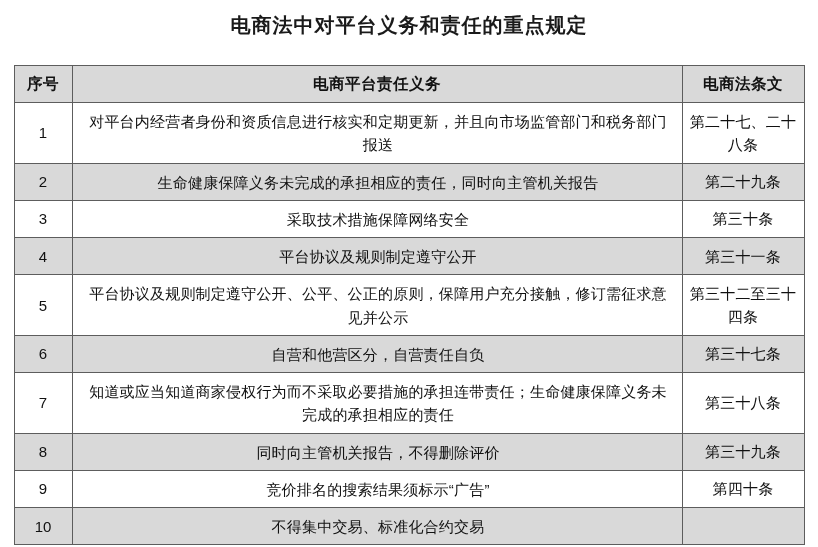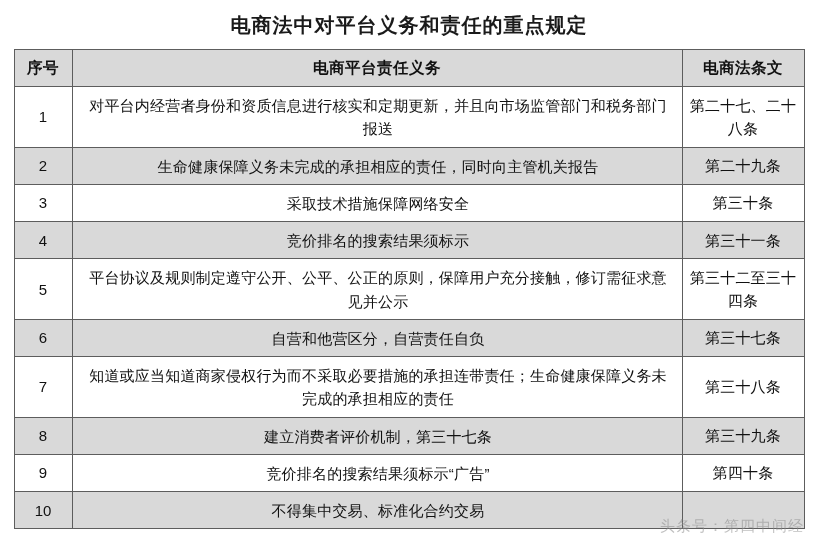--- a/index.html
+++ b/index.html
@@ -26,21 +26,21 @@
     font-size: 20px;
     font-weight: bold;
     color: #1a1a1a;
     letter-spacing: 1px;
     padding: 12px 0 10px 0;
     font-family: "Liberation Serif", serif;
   }
   table.reg-table {
     border-collapse: collapse;
     width: 790px;
-    margin: 0 auto;
+    margin: 16px auto;
     table-layout: fixed;
   }
   table.reg-table th,
   table.reg-table td {
     border: 1px solid #5d5d5d;
     font-size: 15px;
     color: #111111;
     vertical-align: middle;
     font-family: "Liberation Sans", sans-serif;
   }
@@ -120,51 +120,50 @@
         <td class="duty">生命健康保障义务未完成的承担相应的责任，同时向主管机关报告</td>
         <td class="law">第二十九条</td>
       </tr>
       <tr class="plain">
         <td class="idx">3</td>
         <td class="duty">采取技术措施保障网络安全</td>
         <td class="law">第三十条</td>
       </tr>
       <tr class="shaded">
         <td class="idx">4</td>
-        <td class="duty">竞价排名的搜索结果须标示</td>
+        <td class="duty">平台协议及规则制定遵守公开</td>
         <td class="law">第三十一条</td>
       </tr>
       <tr class="plain">
         <td class="idx">5</td>
         <td class="duty">平台协议及规则制定遵守公开、公平、公正的原则，保障用户充分接触，修订需征求意见并公示</td>
         <td class="law">第三十二至三十四条</td>
       </tr>
       <tr class="shaded">
         <td class="idx">6</td>
         <td class="duty">自营和他营区分，自营责任自负</td>
         <td class="law">第三十七条</td>
       </tr>
       <tr class="plain">
         <td class="idx">7</td>
         <td class="duty">知道或应当知道商家侵权行为而不采取必要措施的承担连带责任；生命健康保障义务未完成的承担相应的责任</td>
         <td class="law">第三十八条</td>
       </tr>
       <tr class="shaded">
         <td class="idx">8</td>
-        <td class="duty">建立消费者评价机制，第三十七条</td>
+        <td class="duty">同时向主管机关报告，不得删除评价</td>
         <td class="law">第三十九条</td>
       </tr>
       <tr class="plain">
         <td class="idx">9</td>
         <td class="duty">竞价排名的搜索结果须标示“广告”</td>
         <td class="law">第四十条</td>
       </tr>
       <tr class="shaded">
         <td class="idx">10</td>
         <td class="duty">不得集中交易、标准化合约交易</td>
         <td class="law"></td>
       </tr>
     </tbody>
   </table>
 
-  <div class="watermark">头条号：第四中间经</div>
 
 </div>
 
 </body></html>

